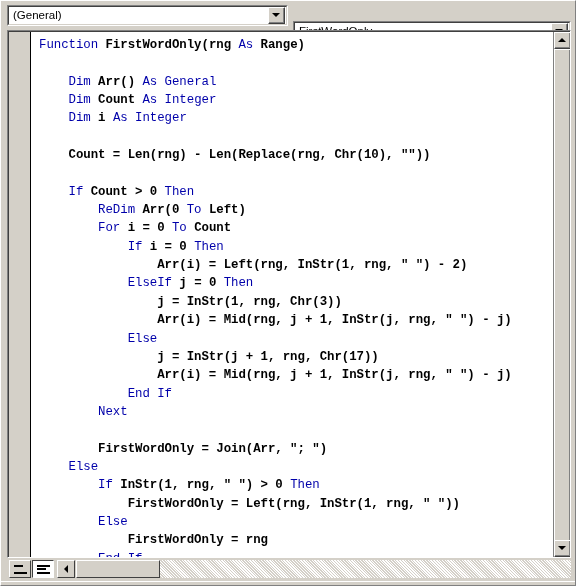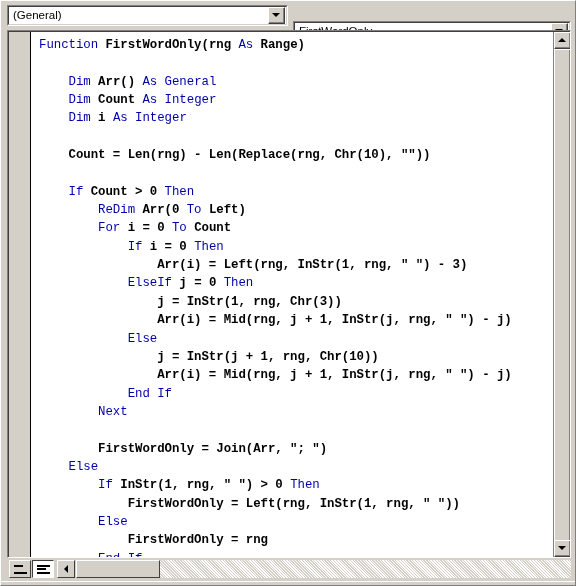--- a/index.html
+++ b/index.html
@@ -401,26 +401,26 @@
           <div class="code-line"><span class="id">    </span><span class="kw">Dim</span><span class="id"> Arr() </span><span class="kw">As</span><span class="id"> </span><span class="kw">General</span></div>
           <div class="code-line"><span class="id">    </span><span class="kw">Dim</span><span class="id"> Count </span><span class="kw">As</span><span class="id"> </span><span class="kw">Integer</span></div>
           <div class="code-line"><span class="id">    </span><span class="kw">Dim</span><span class="id"> i </span><span class="kw">As</span><span class="id"> </span><span class="kw">Integer</span></div>
           <div class="code-line">&nbsp;</div>
           <div class="code-line"><span class="id">    Count = Len(rng) - Len(Replace(rng, Chr(10), ""))</span></div>
           <div class="code-line">&nbsp;</div>
           <div class="code-line"><span class="id">    </span><span class="kw">If</span><span class="id"> Count &gt; 0 </span><span class="kw">Then</span></div>
           <div class="code-line"><span class="id">        </span><span class="kw">ReDim</span><span class="id"> Arr(0 </span><span class="kw">To</span><span class="id"> Left)</span></div>
           <div class="code-line"><span class="id">        </span><span class="kw">For</span><span class="id"> i = 0 </span><span class="kw">To</span><span class="id"> Count</span></div>
           <div class="code-line"><span class="id">            </span><span class="kw">If</span><span class="id"> i = 0 </span><span class="kw">Then</span></div>
-          <div class="code-line"><span class="id">                Arr(i) = Left(rng, InStr(1, rng, " ") - 3)</span></div>
+          <div class="code-line"><span class="id">                Arr(i) = Left(rng, InStr(1, rng, " ") - 2)</span></div>
           <div class="code-line"><span class="id">            </span><span class="kw">ElseIf</span><span class="id"> j = 0 </span><span class="kw">Then</span></div>
           <div class="code-line"><span class="id">                j = InStr(1, rng, Chr(3))</span></div>
           <div class="code-line"><span class="id">                Arr(i) = Mid(rng, j + 1, InStr(j, rng, " ") - j)</span></div>
           <div class="code-line"><span class="id">            </span><span class="kw">Else</span></div>
-          <div class="code-line"><span class="id">                j = InStr(j + 1, rng, Chr(10))</span></div>
+          <div class="code-line"><span class="id">                j = InStr(j + 1, rng, Chr(17))</span></div>
           <div class="code-line"><span class="id">                Arr(i) = Mid(rng, j + 1, InStr(j, rng, " ") - j)</span></div>
           <div class="code-line"><span class="id">            </span><span class="kw">End If</span></div>
           <div class="code-line"><span class="id">        </span><span class="kw">Next</span></div>
           <div class="code-line">&nbsp;</div>
           <div class="code-line"><span class="id">        FirstWordOnly = Join(Arr, "; ")</span></div>
           <div class="code-line"><span class="id">    </span><span class="kw">Else</span></div>
           <div class="code-line"><span class="id">        </span><span class="kw">If</span><span class="id"> InStr(1, rng, " ") &gt; 0 </span><span class="kw">Then</span></div>
           <div class="code-line"><span class="id">            FirstWordOnly = Left(rng, InStr(1, rng, " "))</span></div>
           <div class="code-line"><span class="id">        </span><span class="kw">Else</span></div>
           <div class="code-line"><span class="id">            FirstWordOnly = rng</span></div>

